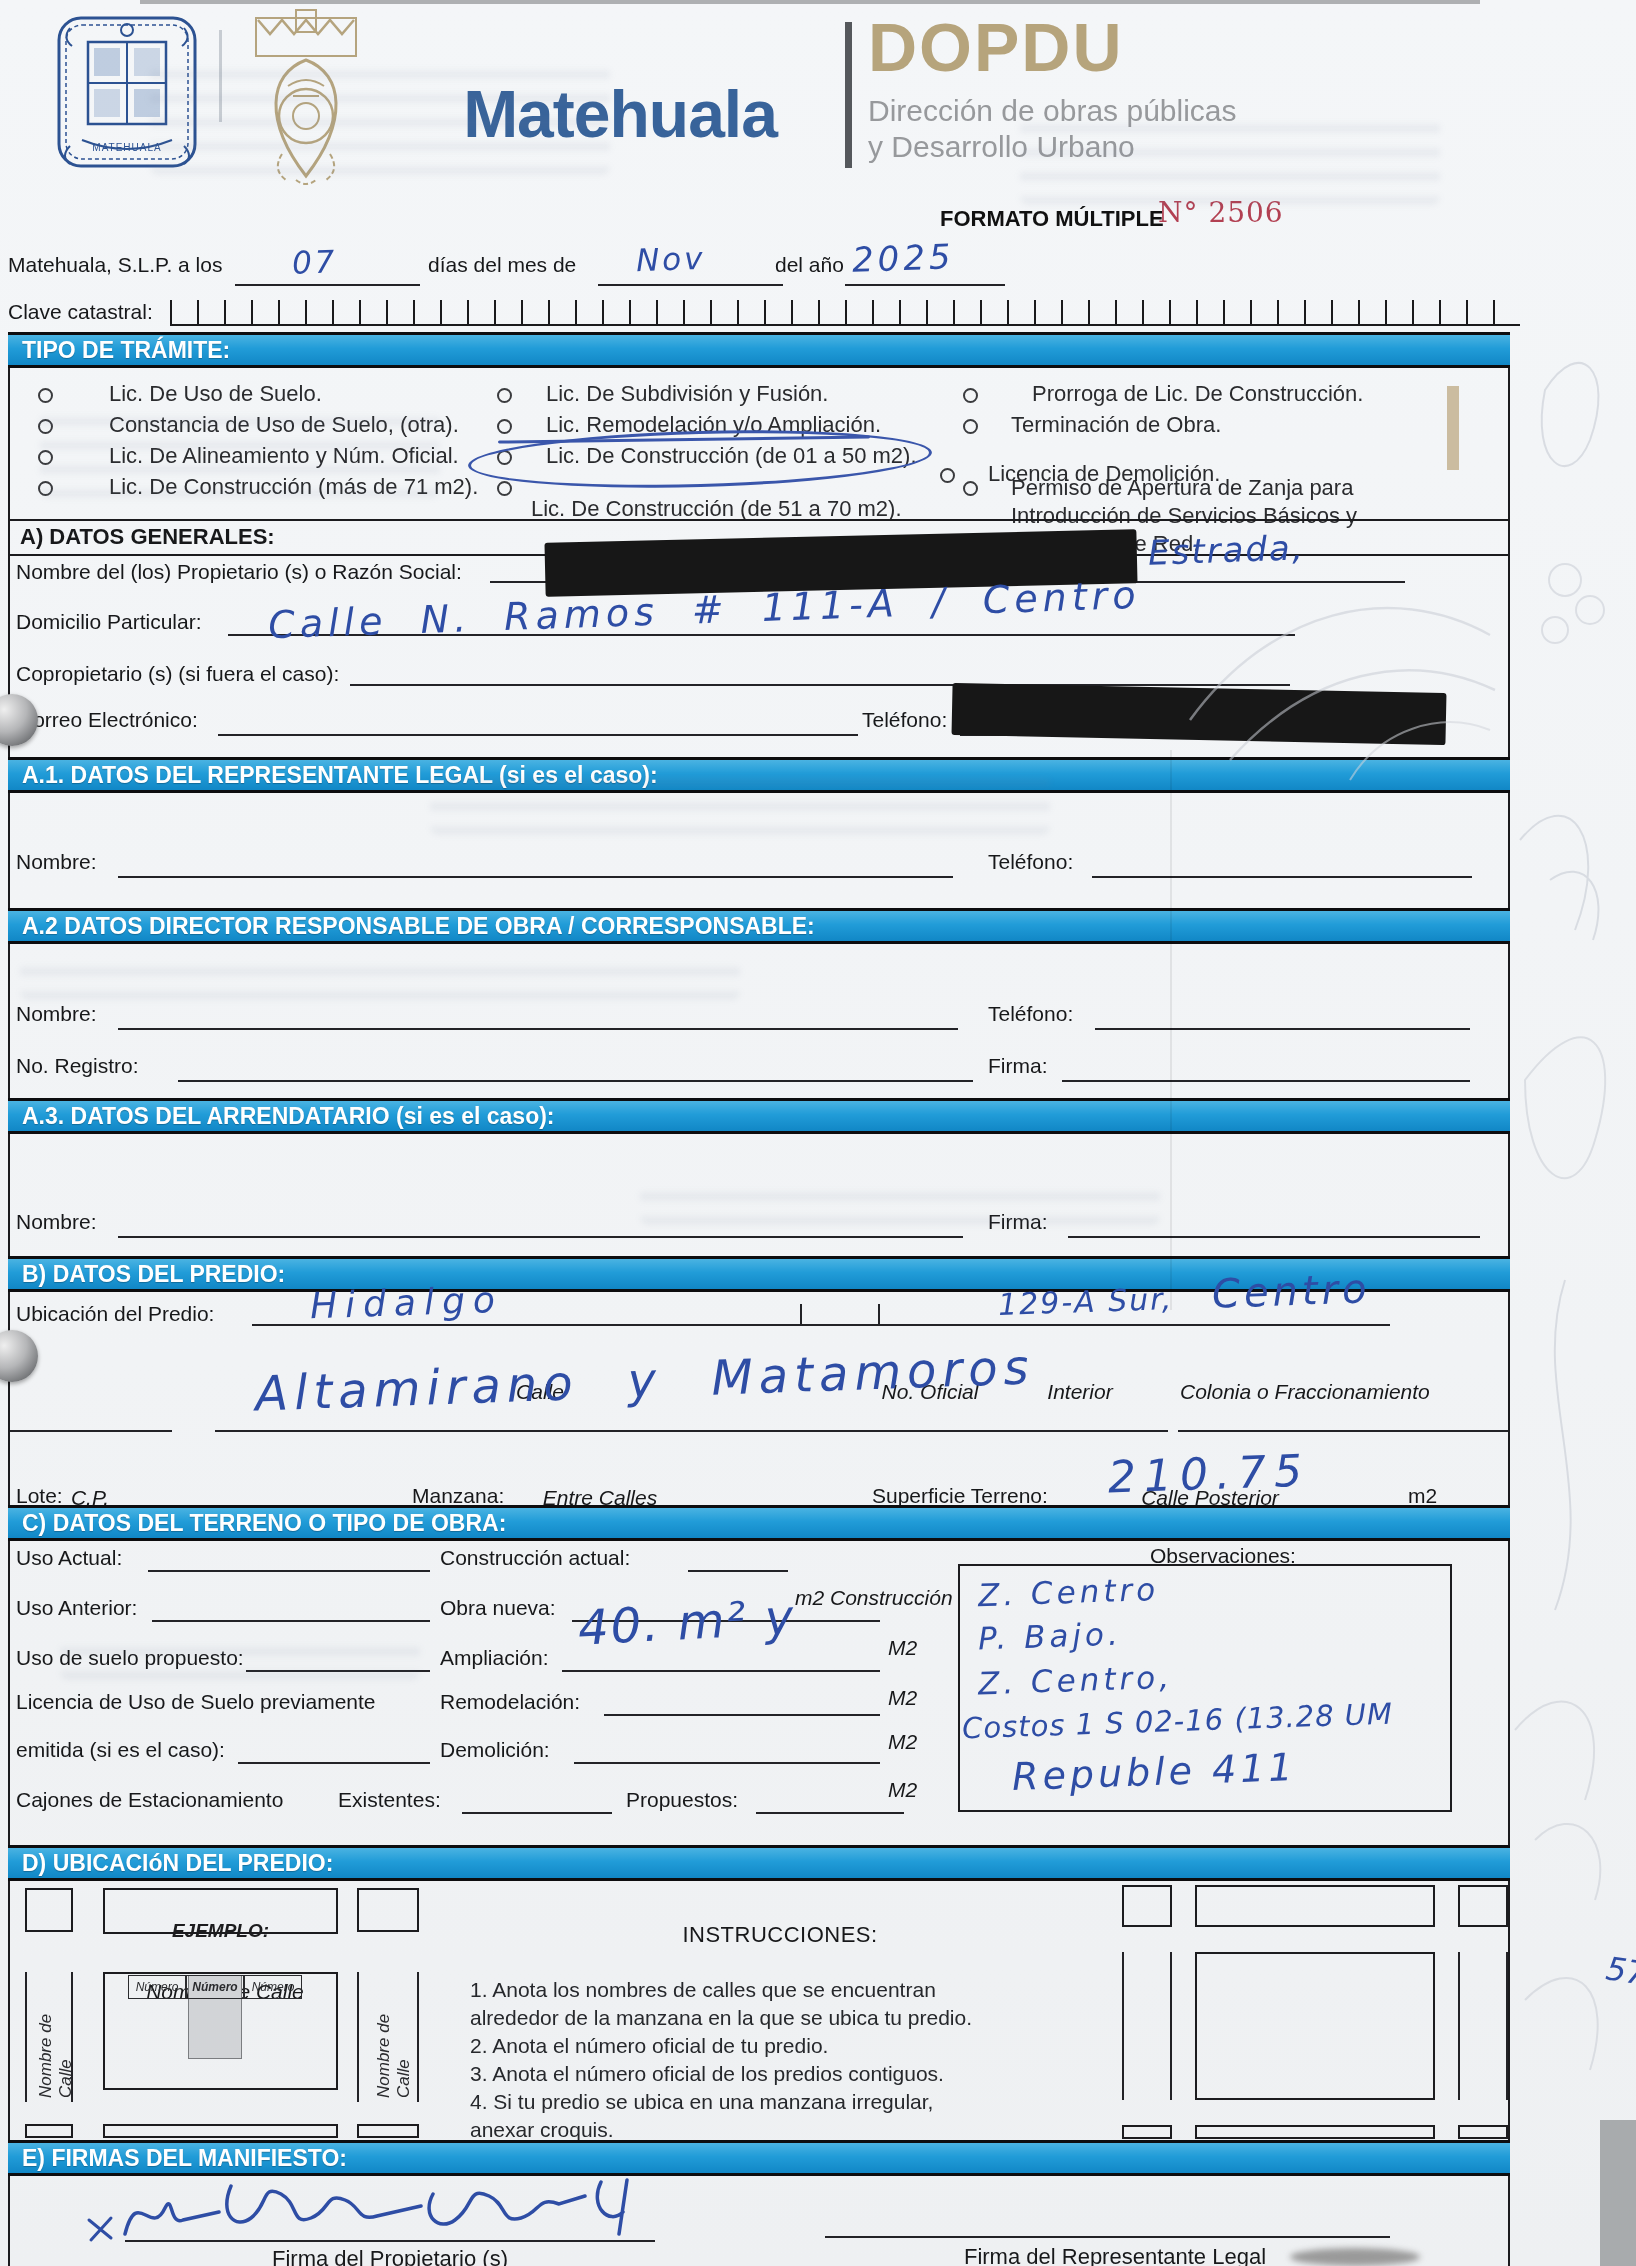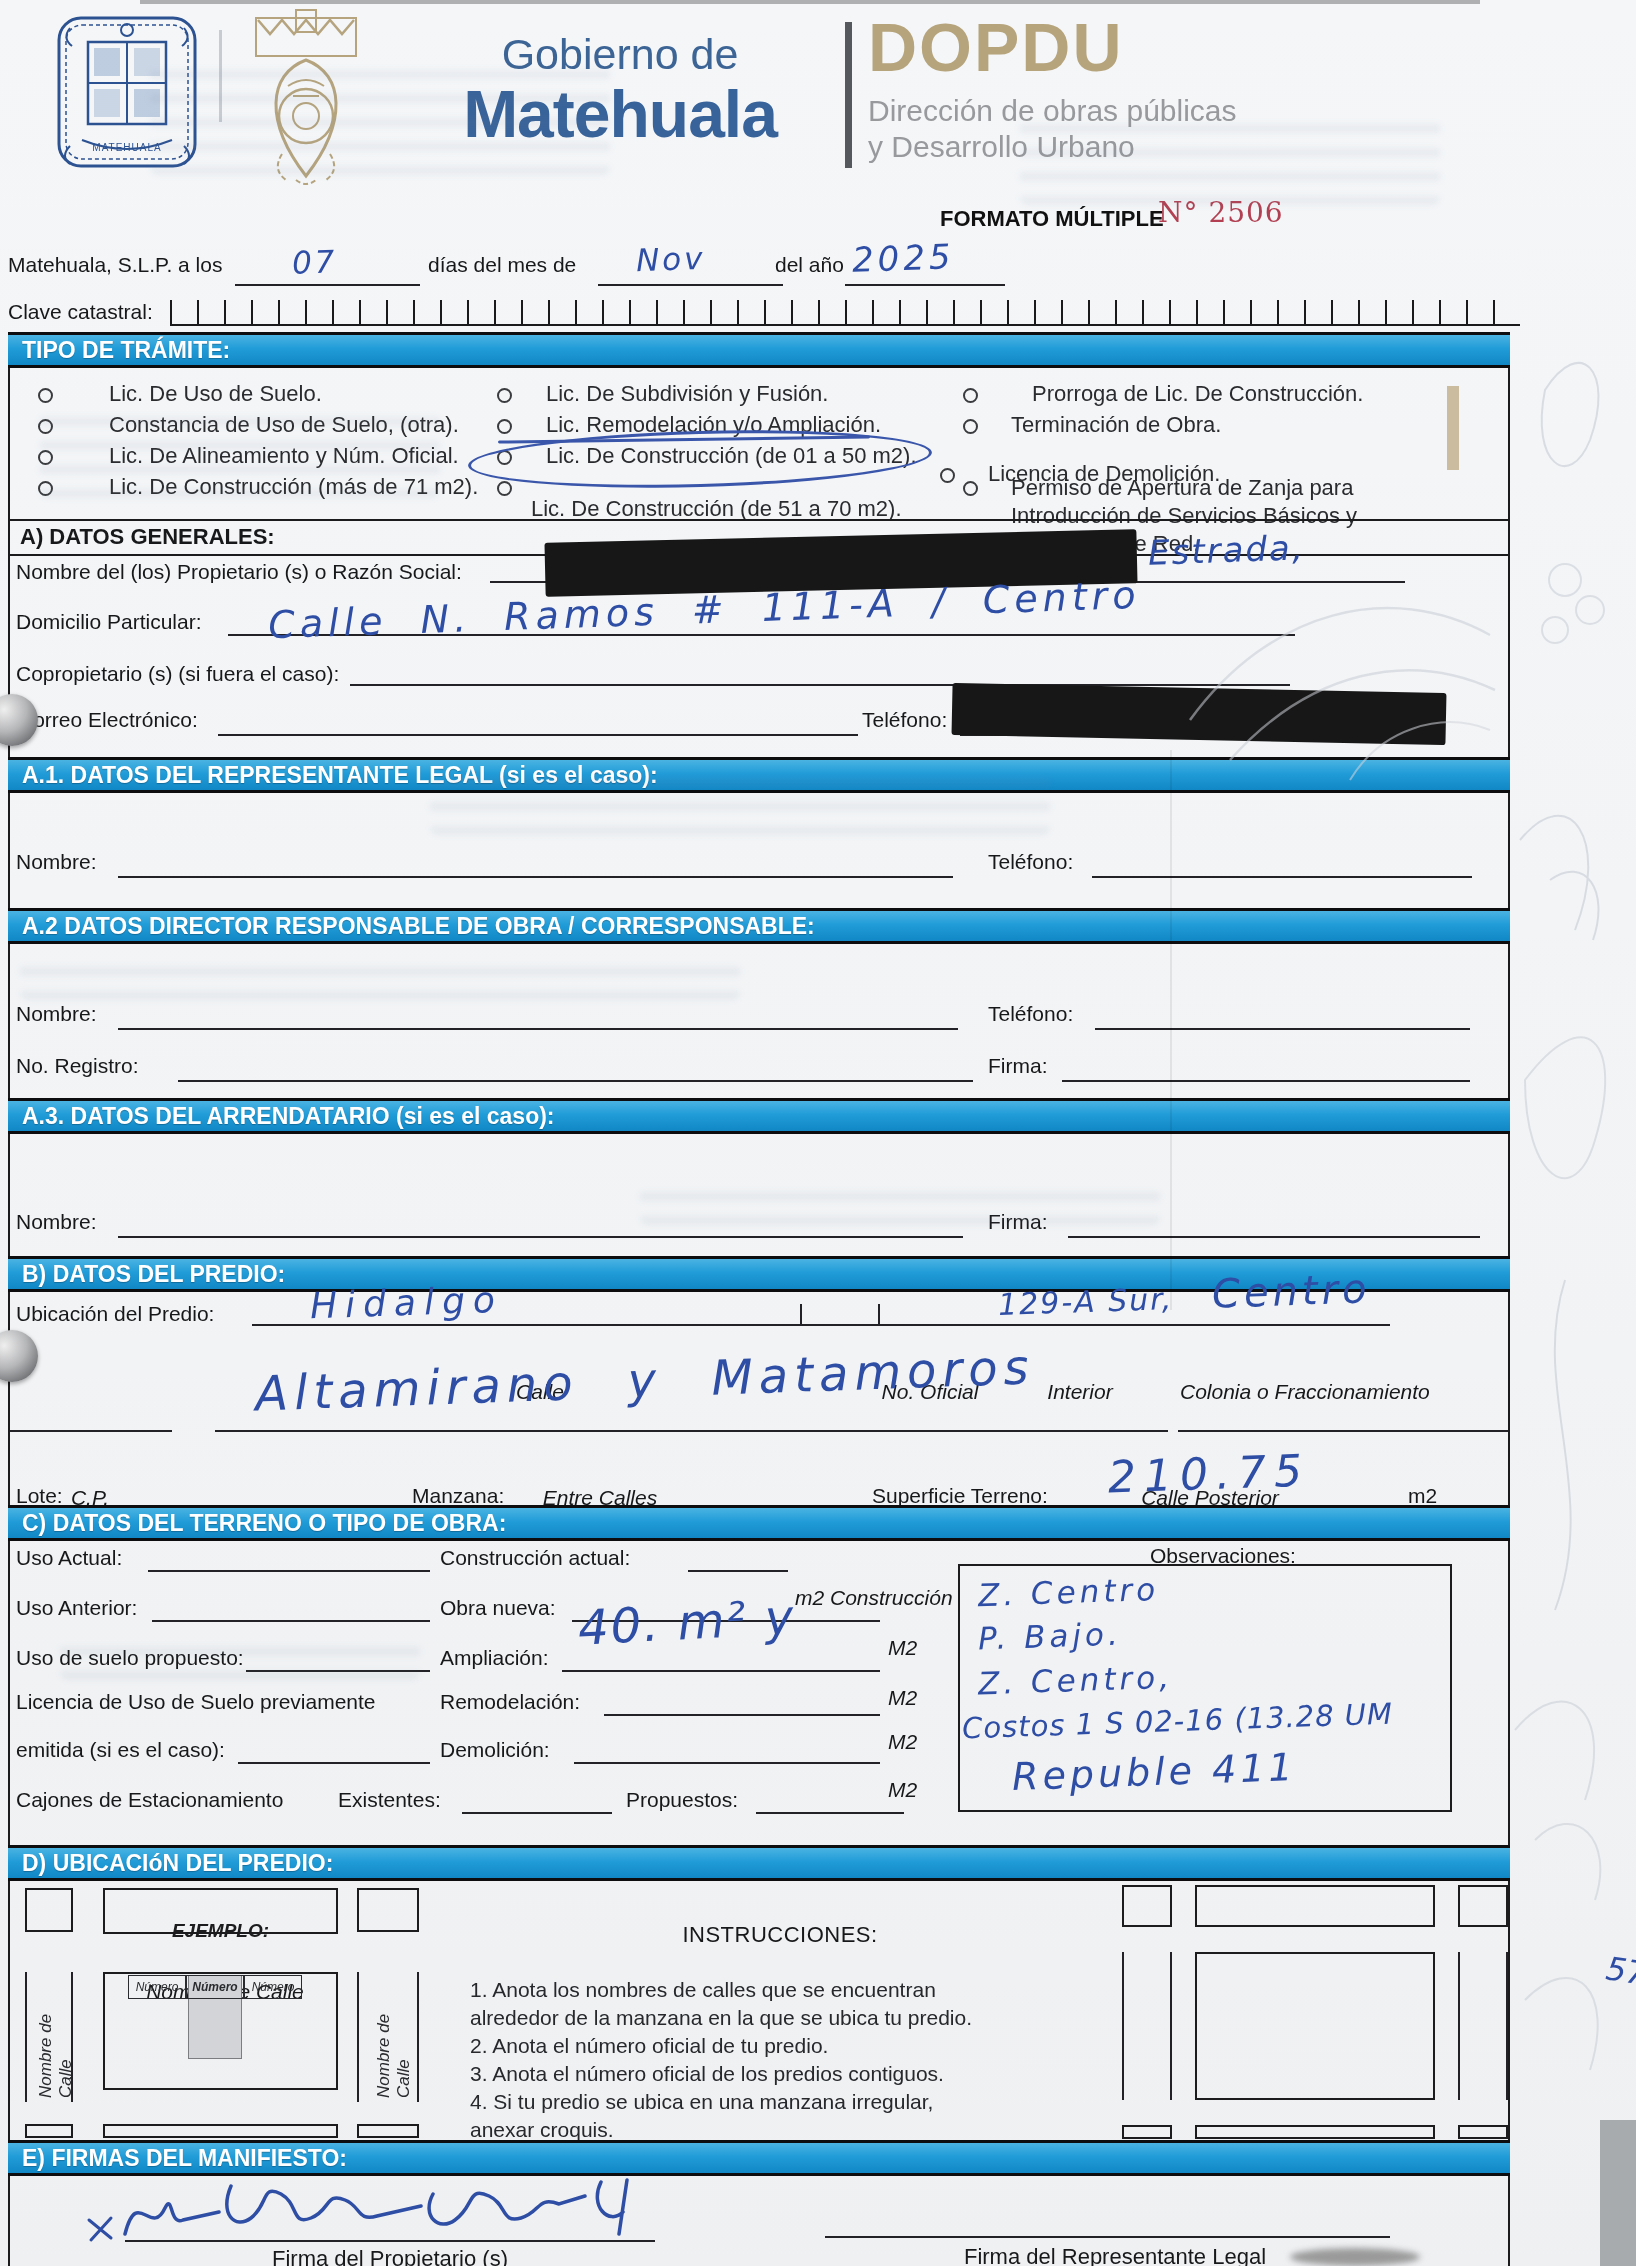--- a/index.html
+++ b/index.html
@@ -70,21 +70,20 @@
     <path d="M12 16 l12 14 12-14 12 14 12-14 12 14 12-14 12 14 12-14" fill="none" stroke="#b5a47e" stroke-width="2.5"></path>
     <rect x="10" y="14" width="100" height="38" fill="none" stroke="#b5a47e" stroke-width="2"></rect>
     <rect x="50" y="6" width="20" height="22" fill="none" stroke="#b5a47e" stroke-width="2"></rect>
     <path d="M60 56 C22 70 18 118 60 172 C102 118 98 70 60 56 Z" fill="none" stroke="#b5a47e" stroke-width="3"></path>
     <circle cx="60" cy="112" r="27" fill="none" stroke="#b5a47e" stroke-width="2.5"></circle>
     <circle cx="60" cy="112" r="13" fill="none" stroke="#b5a47e" stroke-width="2"></circle>
     <path d="M42 82 q18 -12 36 0 M47 92 h26" fill="none" stroke="#b5a47e" stroke-width="2"></path>
     <path d="M36 150 q-10 16 4 26 M84 150 q10 16 -4 26 M50 176 q10 8 20 0" fill="none" stroke="#b5a47e" stroke-width="2" stroke-dasharray="5 3"></path>
   </svg>
 
-  <div class="abs" style="left:405px;top:30px;width:430px;text-align:center;font-size:43px;color:#3c6495;">Gobierno de</div>
   <div class="abs" style="left:395px;top:76px;width:450px;text-align:center;font-size:66px;font-weight:bold;color:#38639a;letter-spacing:-1px;">Matehuala</div>
 
   <div class="abs" style="left:845px;top:22px;width:7px;height:146px;background:#55585c;"></div>
 
   <div class="abs" style="left:868px;top:8px;font-size:68px;font-weight:bold;color:#b6a47c;letter-spacing:2px;">DOPDU</div>
   <div class="abs" style="left:868px;top:94px;font-size:30px;color:#97999c;">Dirección de obras públicas</div>
   <div class="abs" style="left:868px;top:130px;font-size:30px;color:#97999c;">y Desarrollo Urbano</div>
 
   <div class="abs" style="left:940px;top:206px;font-size:22px;font-weight:bold;color:#111;">FORMATO MÚLTIPLE</div>
   <div class="abs" style="left:1158px;top:196px;font-size:28px;color:#b24052;font-family:'DejaVu Serif',serif;letter-spacing:1px;">N° 2506</div>

